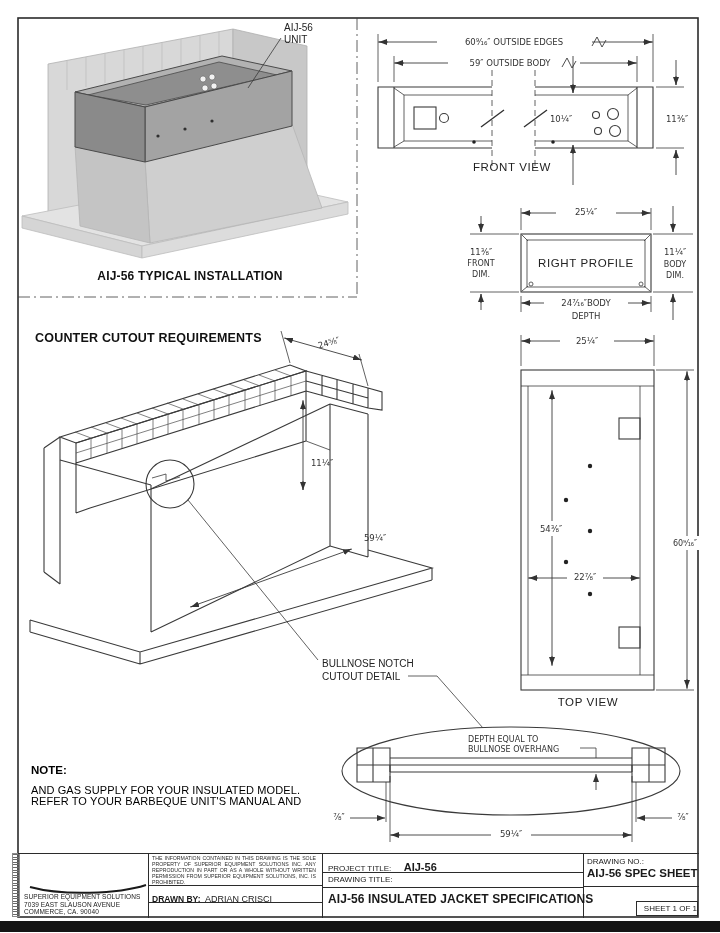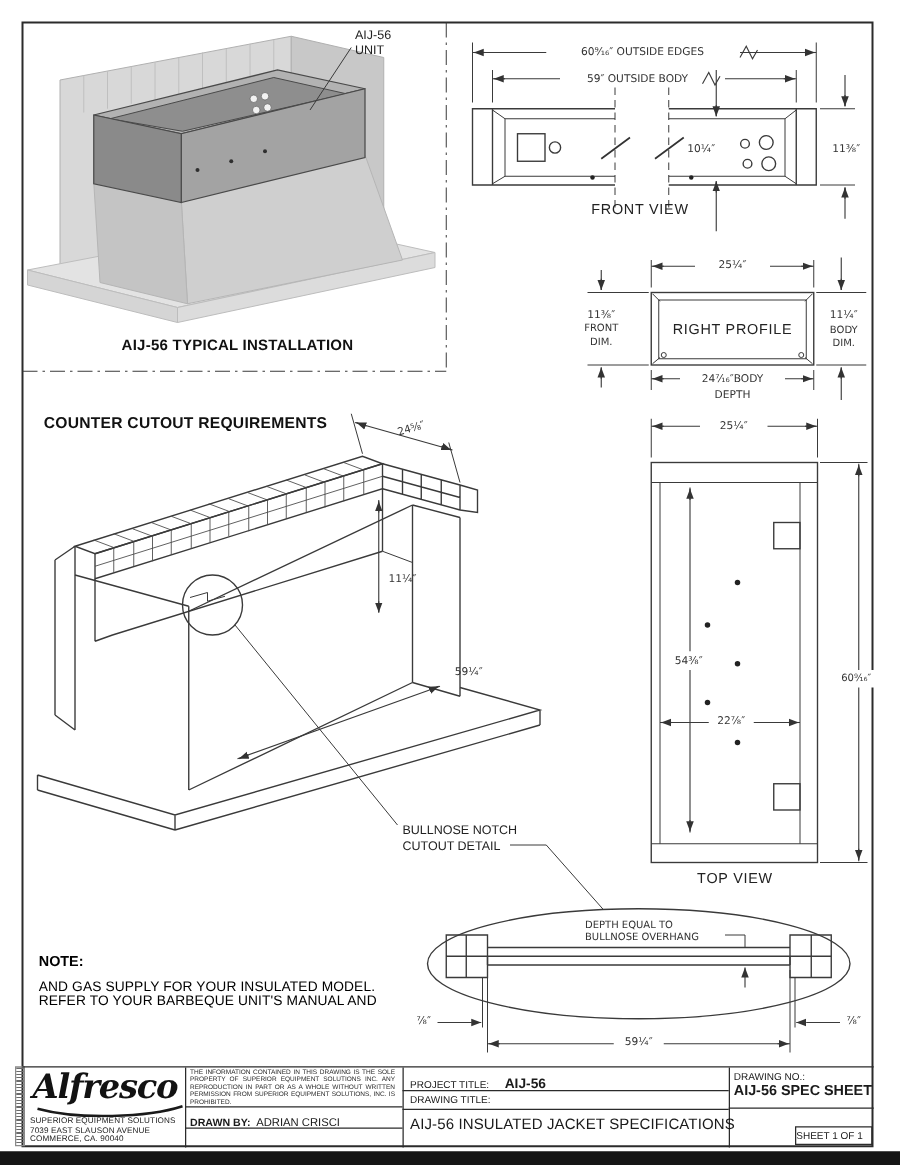--- a/index.html
+++ b/index.html
@@ -275,44 +275,43 @@
   <div id="titleblock">
     <div class="tb-line" style="left:130px;top:0;width:1.3px;height:64px;"></div>
     <div class="tb-line" style="left:304px;top:0;width:1.3px;height:64px;"></div>
     <div class="tb-line" style="left:565px;top:0;width:1.3px;height:64px;"></div>
     <div class="tb-line" style="left:130px;top:31px;width:174px;height:1.2px;"></div>
     <div class="tb-line" style="left:130px;top:48px;width:174px;height:1.2px;"></div>
     <div class="tb-line" style="left:304px;top:18px;width:261px;height:1.2px;"></div>
     <div class="tb-line" style="left:304px;top:33px;width:261px;height:1.2px;"></div>
     <div class="tb-line" style="left:565px;top:32px;width:116px;height:1.2px;"></div>
 
-    <div id="logo-text" class="tb">Alfresco</div>
     <svg id="logo-swoosh" width="122" height="10">
       <path d="M2,3 C35,12 90,10 118,1" fill="none" stroke="#1a1a1a" stroke-width="2"></path>
     </svg>
     <div id="address" class="tb">
       <div>SUPERIOR EQUIPMENT SOLUTIONS</div>
       <div>7039 EAST SLAUSON AVENUE</div>
       <div>COMMERCE, CA. 90040</div>
     </div>
 
     <div id="legal" class="tb">THE INFORMATION CONTAINED IN THIS DRAWING IS THE SOLE PROPERTY OF SUPERIOR EQUIPMENT SOLUTIONS INC. ANY REPRODUCTION IN PART OR AS A WHOLE WITHOUT WRITTEN PERMISSION FROM SUPERIOR EQUIPMENT SOLUTIONS, INC. IS PROHIBITED.</div>
     <div class="tb" style="left:134px;top:34px;">
       <span class="row-label">DRAWN BY:</span>
       <span class="row-value">ADRIAN CRISCI</span>
     </div>
 
     <div class="tb" style="left:310px;top:3px;">
       <span style="font-size:8px;">PROJECT TITLE:</span>
       <span style="font-size:11px;font-weight:bold;margin-left:8px;">AIJ-56</span>
     </div>
     <div class="tb" style="left:310px;top:21px;font-size:8px;">DRAWING TITLE:</div>
-    <div class="tb" style="left:310px;top:38px;font-size:12px;font-weight:normal;letter-spacing:.1px;">AIJ-56 INSULATED JACKET SPECIFICATIONS</div>
+    <div class="tb" style="left:310px;top:38px;font-size:12px;font-weight:bold;letter-spacing:.1px;">AIJ-56 INSULATED JACKET SPECIFICATIONS</div>
 
     <div class="tb" style="left:569px;top:3px;font-size:8px;">DRAWING NO.:</div>
     <div class="tb" style="left:569px;top:13px;font-size:11.5px;font-weight:bold;">AIJ-56 SPEC SHEET</div>
     <div class="tb" style="left:618px;top:47px;width:62px;height:15px;border:1.2px solid #2b2b2b;box-sizing:border-box;
-                           font-size:8px;text-align:left;line-height:13px;">SHEET 1 OF 1</div>
+                           font-size:8px;text-align:right;line-height:13px;">SHEET 1 OF 1</div>
   </div>
 
   <div id="blackbar"></div>
   <div id="frame" style="pointer-events:none;border:none;"></div>
 </div>
 
 </body></html>

